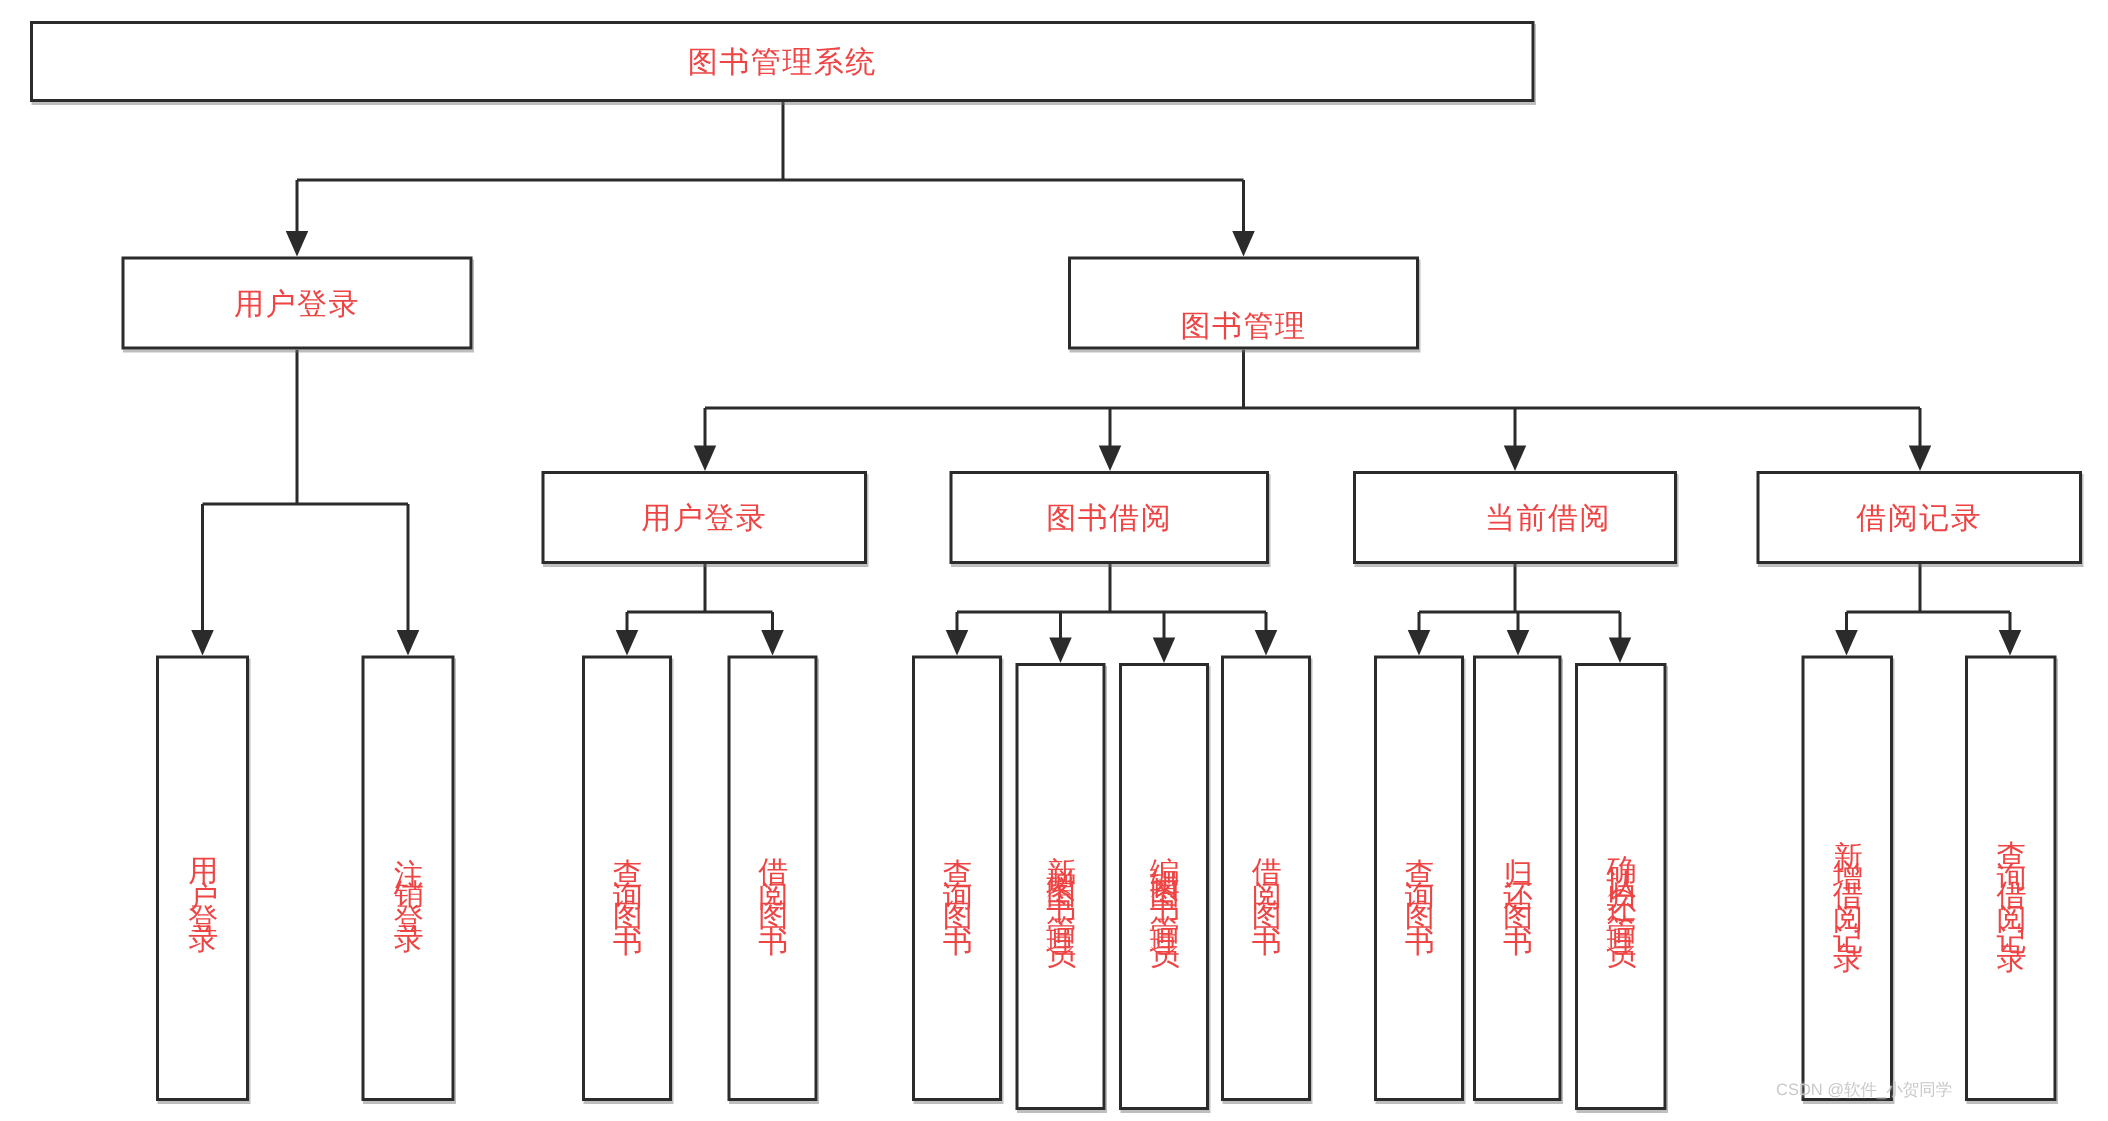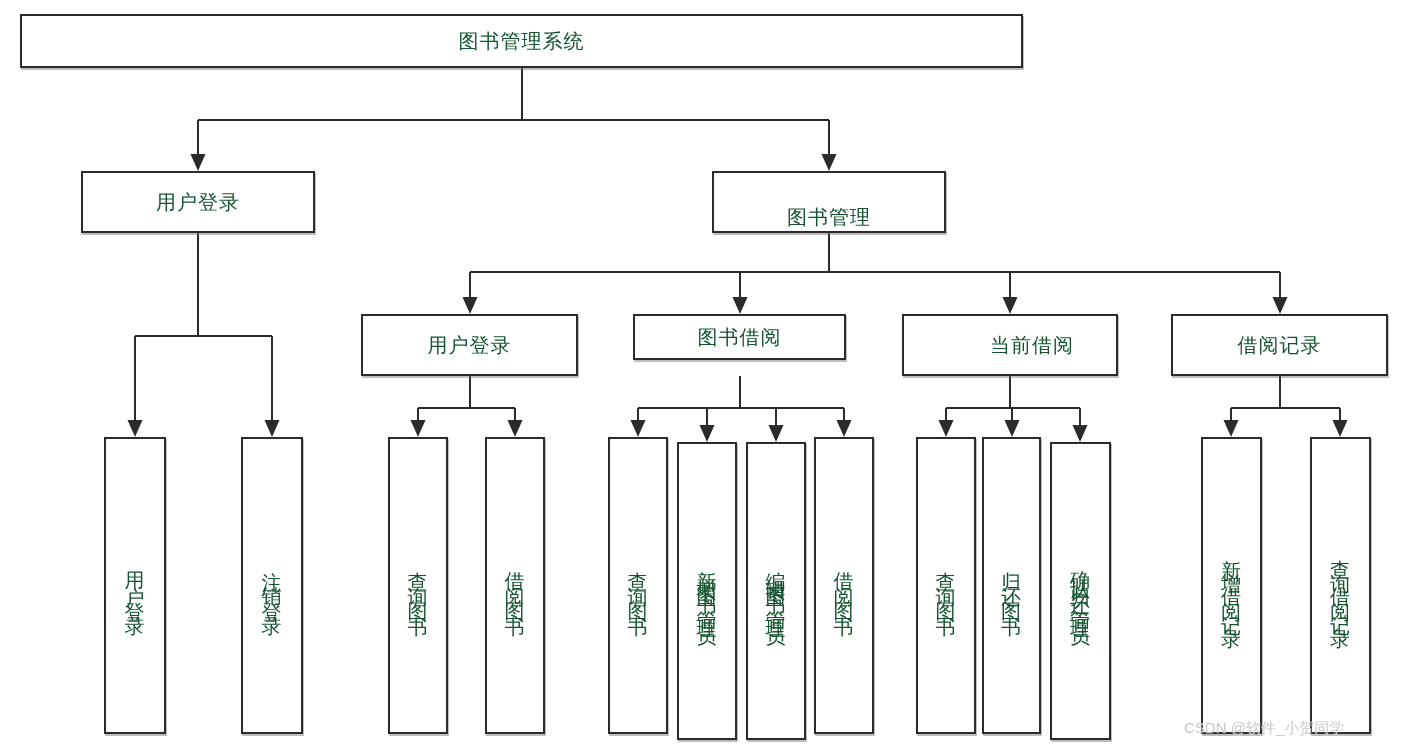--- a/index.html
+++ b/index.html
@@ -19,21 +19,21 @@
   }
   .node {
     position: absolute;
     box-sizing: border-box;
     background: #ffffff;
     border: 2px solid #2b2b2b;
     box-shadow: 1px 2px 0 rgba(110,110,110,0.45);
     display: flex;
     align-items: center;
     justify-content: center;
-    color: #14532d;
+    color: #ef4444;
     z-index: 2;
   }
   .h-label {
     font-size: 20px;
     letter-spacing: 1px;
     white-space: nowrap;
   }
   .leaf {
     writing-mode: vertical-rl;
     text-orientation: mixed;
@@ -45,21 +45,21 @@
     letter-spacing: 8px;
   }
   .leaf.rec {
     letter-spacing: 14px;
   }
   #watermark {
     position: absolute;
     left: 1184px;
     top: 719px;
     z-index: 3;
-    font-size: 15px;
+    font-size: 11px;
     color: rgba(198,198,198,0.95);
     text-shadow: 0 0 2px rgba(255,255,255,0.9);
     white-space: nowrap;
   }
 </style>
 </head>
 <body>
 
 <div id="stage">
 
@@ -137,21 +137,21 @@
   <div class="node" style="left:81px; top:171px; width:234px; height:62px;">
     <span class="h-label">用户登录</span>
   </div>
   <div class="node" style="left:712px; top:171px; width:234px; height:62px;align-items:flex-end;">
     <span class="h-label">图书管理</span>
   </div>
 
   <div class="node" style="left:361px; top:314px; width:217px; height:62px;">
     <span class="h-label">用户登录</span>
   </div>
-  <div class="node" style="left:633px; top:314px; width:213px; height:46px;">
+  <div class="node" style="left:633px; top:314px; width:213px; height:62px;">
     <span class="h-label">图书借阅</span>
   </div>
   <div class="node" style="left:902px; top:314px; width:216px; height:62px;padding-left:44px;">
     <span class="h-label">当前借阅</span>
   </div>
   <div class="node" style="left:1171px; top:314px; width:217px; height:62px;">
     <span class="h-label">借阅记录</span>
   </div>
 
   <div class="node" style="left:104px; top:437px; width:62px; height:297px;">

